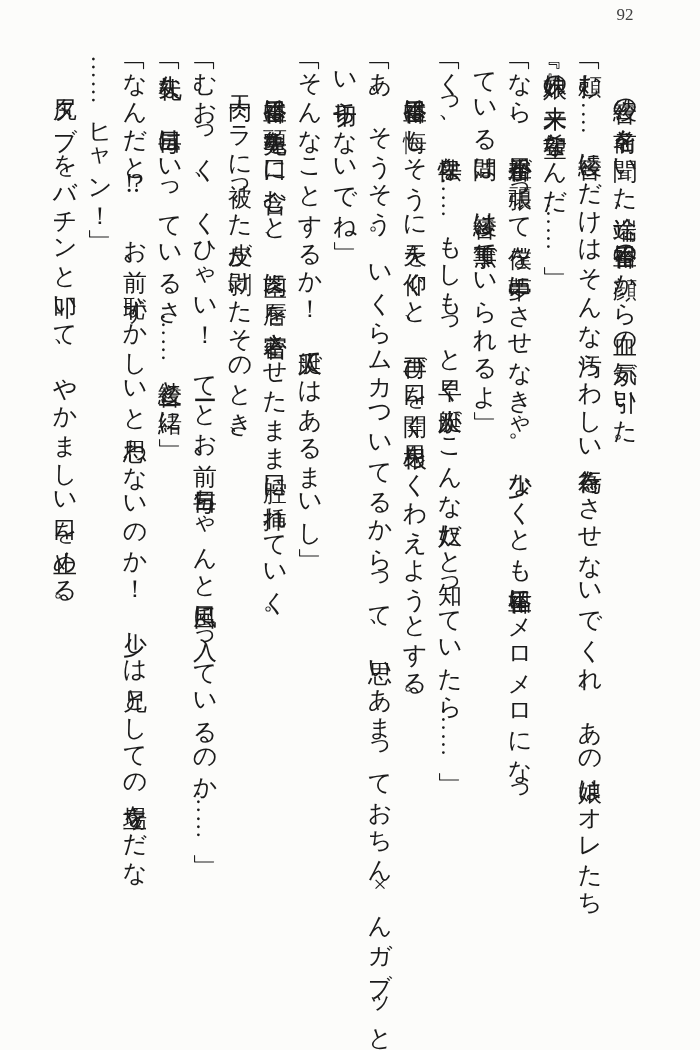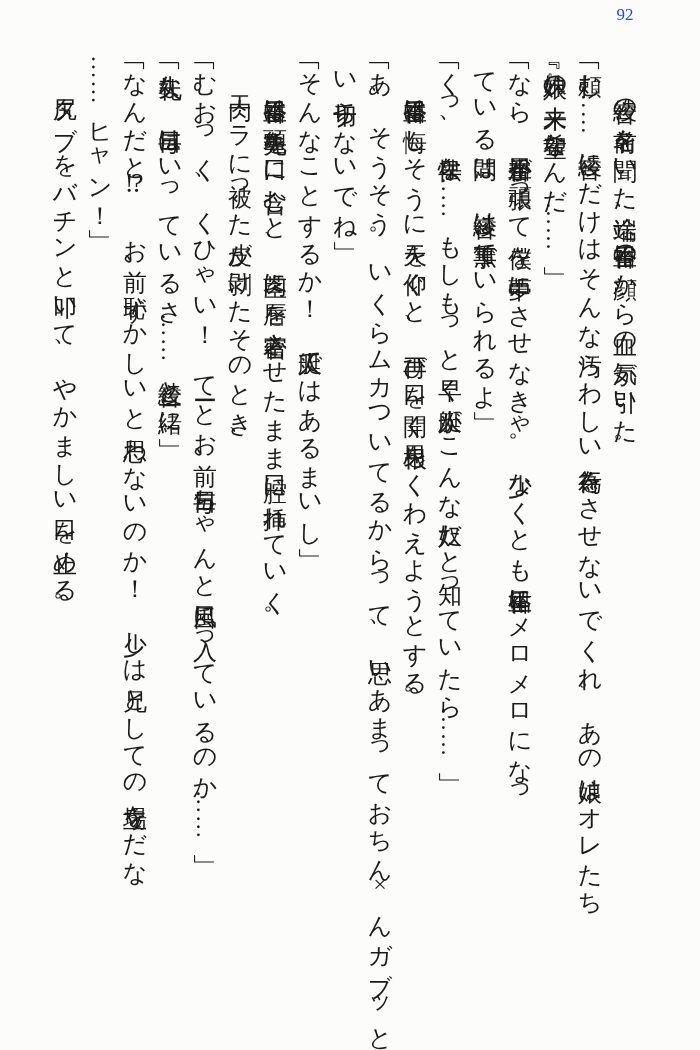--- a/index.html
+++ b/index.html
@@ -19,21 +19,21 @@
     background: #fcfcfa;
     overflow: hidden;
   }
   .page-number {
     position: absolute;
     top: 5px;
     left: 600px;
     width: 50px;
     text-align: center;
     font-size: 17px;
-    color: #1d4ed8;
+    color: #404040;
   }
   .text-block {
     position: absolute;
     top: 55px;
     right: 58px;
     height: 952px;
     writing-mode: vertical-rl;
     text-orientation: mixed;
     font-size: 24px;
     letter-spacing: 1px;

